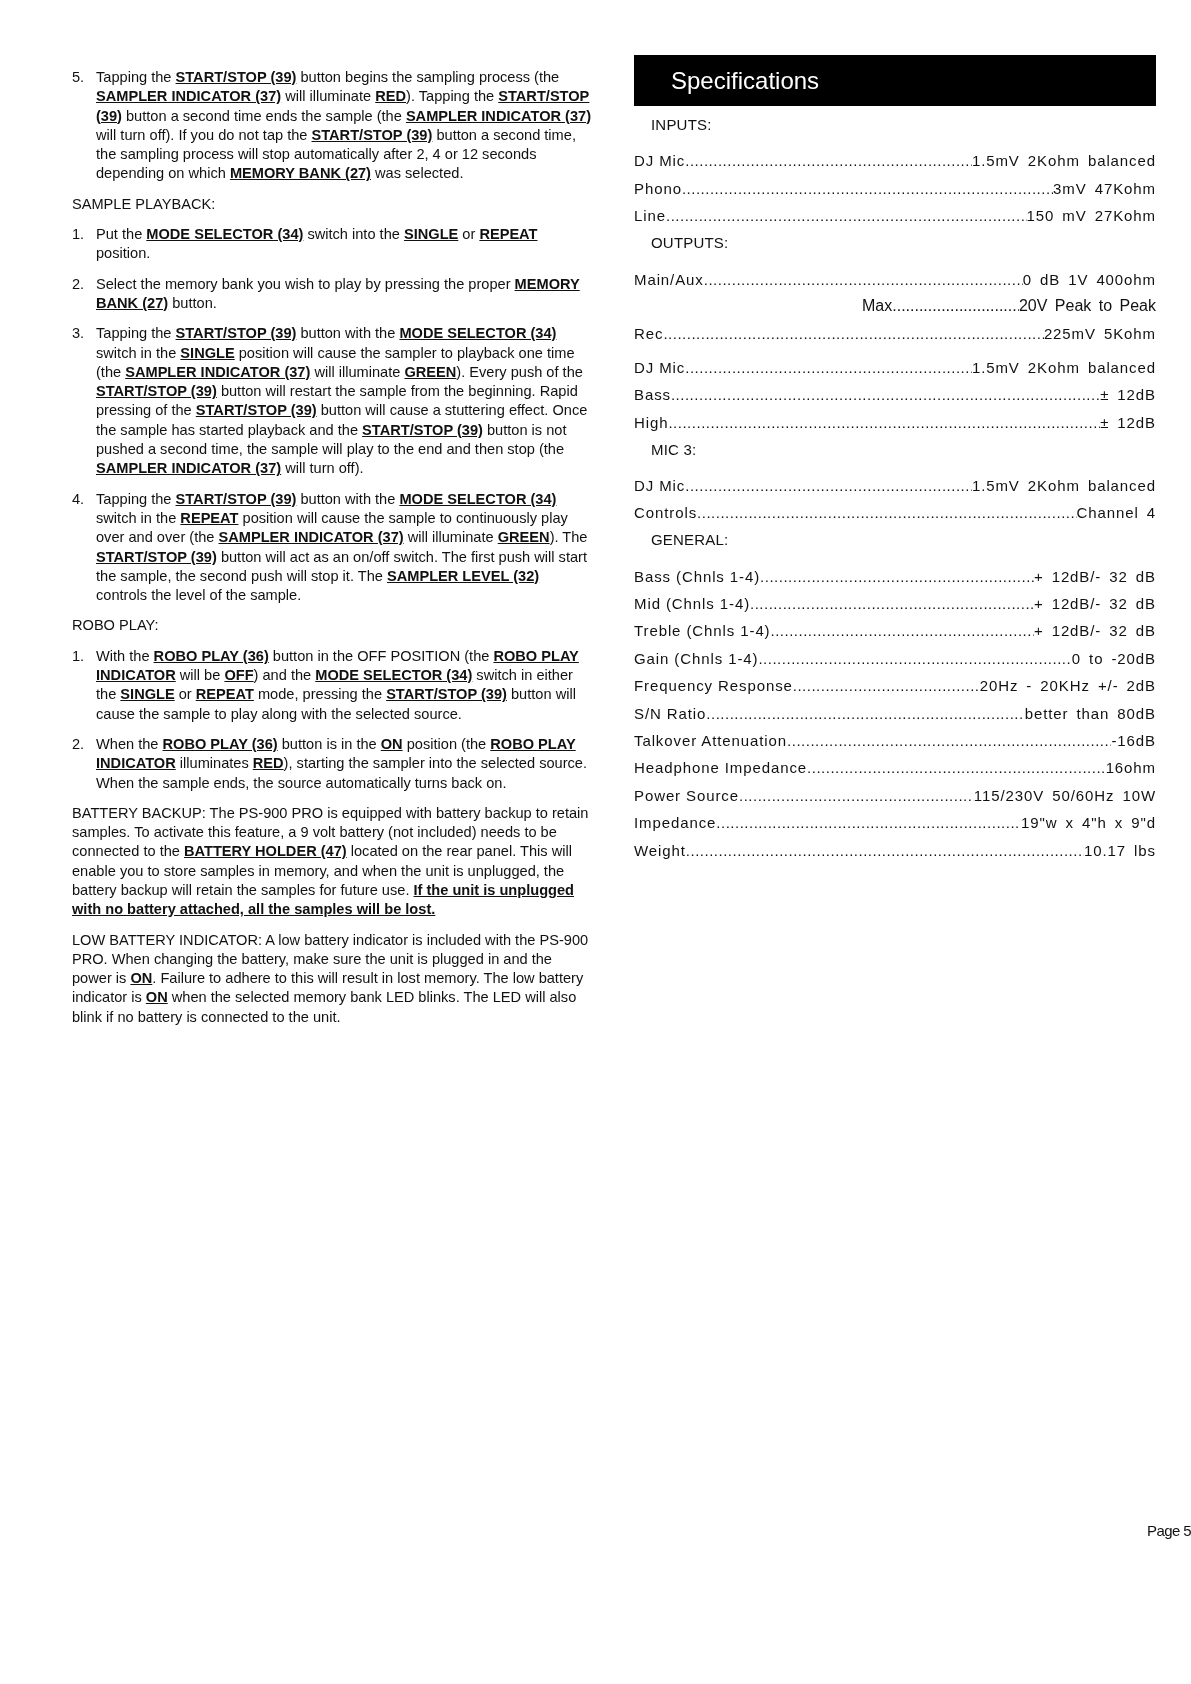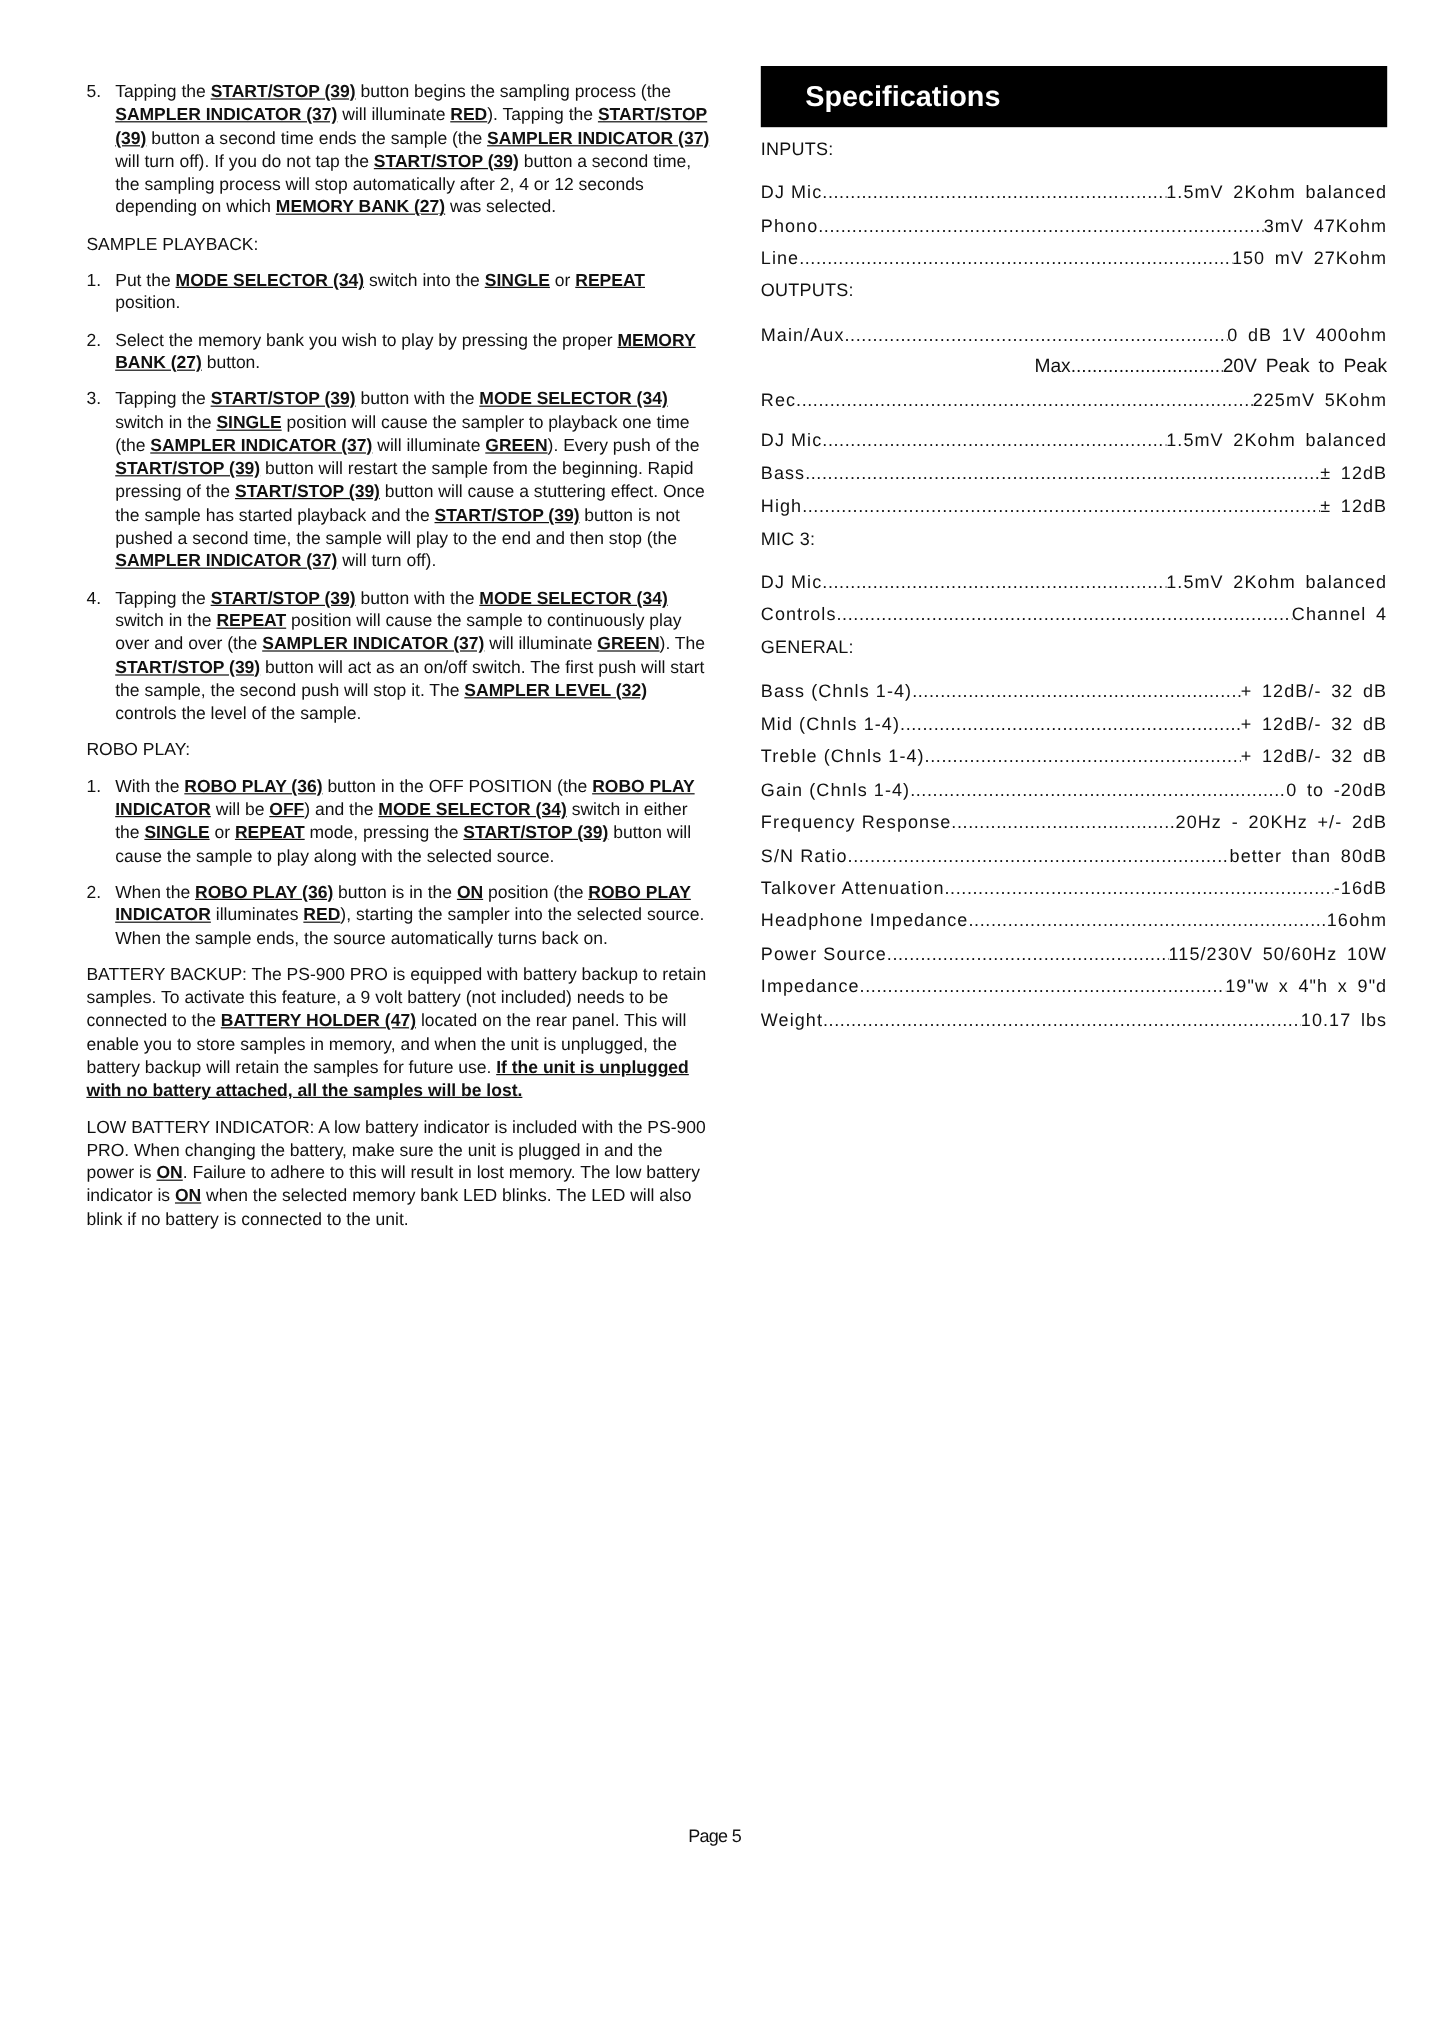--- a/index.html
+++ b/index.html
@@ -7,31 +7,31 @@
          font-family: "Liberation Sans", "DejaVu Sans", sans-serif; color: #111; }
   .col-left { position: absolute; left: 72px; top: 68px; width: 522px; font-size: 14.6px; line-height: 19.3px; }
   .col-right { position: absolute; left: 634px; top: 55px; width: 522px; }
   .para { margin: 0 0 11px 0; }
   .heading { margin: 0 0 11px 0; }
   ol.steps { list-style: none; margin: 0; padding: 0; }
   ol.steps li { position: relative; padding-left: 24px; margin-bottom: 11px; }
   ol.steps li .num { position: absolute; left: 0; top: 0; }
   b { font-weight: bold; text-decoration: underline; }
   .spec-title { background: #000; color: #fff; height: 51px; display: flex; align-items: center;
-                padding-left: 37px; font-size: 24px; font-weight: bold; }
-  .spec-section { font-size: 15px; margin-top: 10px; height: 20px; letter-spacing: 0.2px; }
+                padding-left: 37px; font-size: 24px; font-weight: normal; }
+  .spec-section { font-size: 15px; margin-top: 10px; height: 20px; letter-spacing: 0.2px; margin-left: 17px; }
   .spec-row { display: flex; font-size: 15px; height: 27.4px; align-items: flex-end; letter-spacing: 0.9px; white-space: nowrap; overflow: hidden; }
   .spec-row .lbl { flex: 0 0 auto; }
   .spec-row .dots { flex: 1 1 auto; overflow: hidden; white-space: nowrap; letter-spacing: 0.5px; }
   .spec-row .dots::before { content: "........................................................................................................................................................................................................................................"; }
   .spec-row .val { flex: 0 0 auto; word-spacing: 3px; }
   .spec-row.sub { padding-left: 228px; letter-spacing: 0; font-size: 16px; }
   .spec-row.sub .dots { letter-spacing: 0; }
   .gap { height: 6px; }
-  .page-num { position: absolute; left: 0; width: 1191px; top: 1522px; text-align: center; font-size: 15px; letter-spacing: -0.6px; }
+  .page-num { position: absolute; left: 0; width: 1191px; top: 1522px; text-align: right; font-size: 15px; letter-spacing: -0.6px; }
 </style>
 </head>
 <body>
 
 <div class="col-left">
   <ol class="steps">
     <li>
       <span class="num">5.</span>
       <span class="rich"><span>Tapping the </span><b>START/STOP (39)</b><span> button begins the sampling process (the </span><b>SAMPLER INDICATOR (37)</b><span> will illuminate </span><b>RED</b><span>). Tapping the </span><b>START/STOP (39)</b><span> button a second time ends the sample (the </span><b>SAMPLER INDICATOR (37)</b><span> will turn off). If you do not tap the </span><b>START/STOP (39)</b><span> button a second time, the sampling process will stop automatically after 2, 4 or 12 seconds depending on which </span><b>MEMORY BANK (27)</b><span> was selected.</span></span>
     </li>

